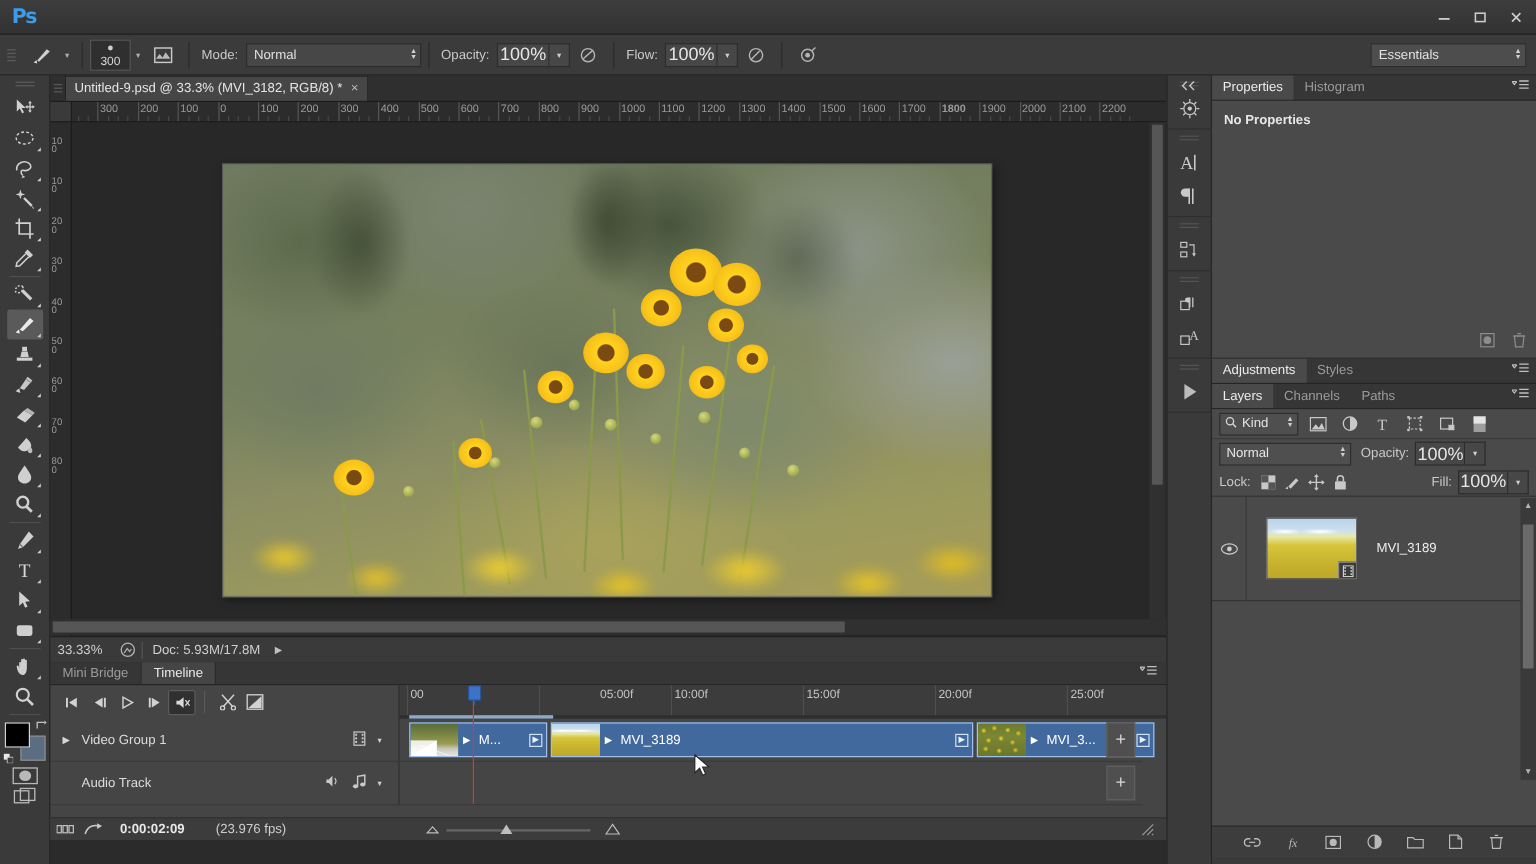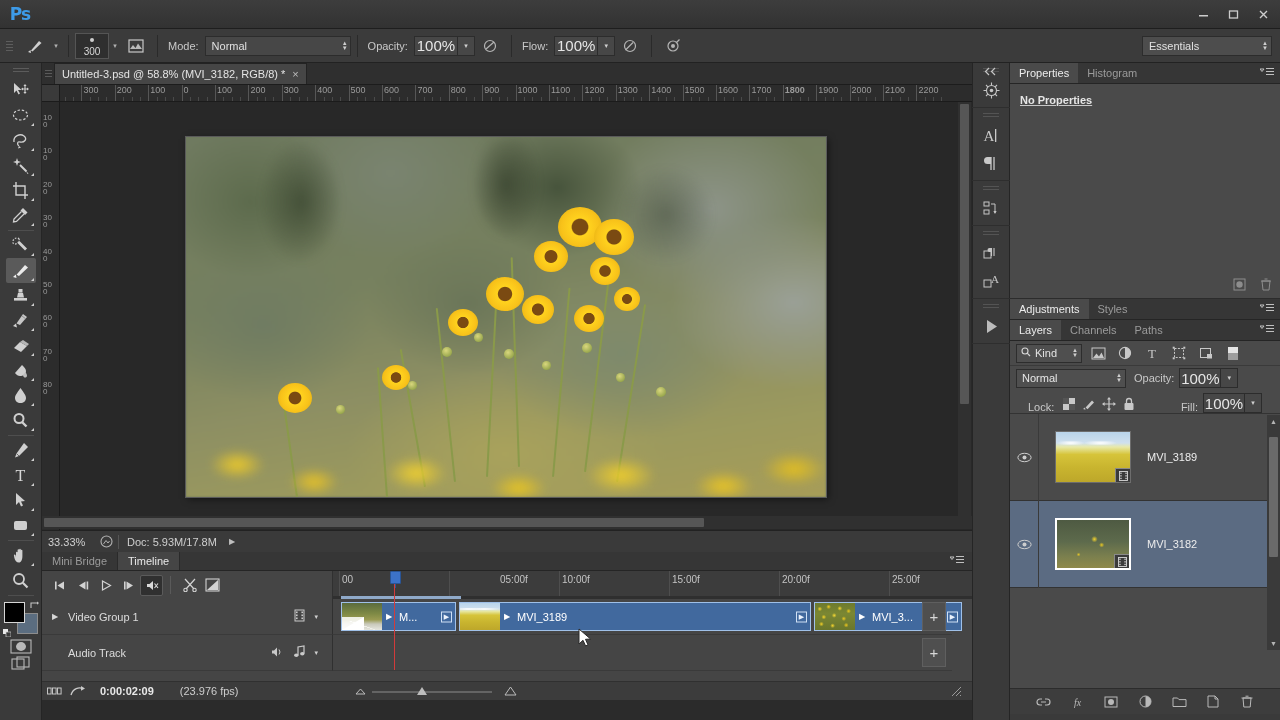--- a/index.html
+++ b/index.html
@@ -317,21 +317,21 @@
     width:66px; height:19px; background:#4f4f4f; border:1px solid #2d2d2d;
     display:flex; align-items:center; gap:4px; padding-left:4px; font-size:11px; color:#e2e2e2;
     position:relative;
   }
   .kind-select .stepper { position:absolute; right:3px; display:flex;flex-direction:column;gap:1px;font-size:6px;line-height:5px;color:#cfcfcf; }
   .filt-icon { width:22px; height:20px; display:flex;align-items:center;justify-content:center; }
   .blend-row { height:24px; display:flex; align-items:center; padding:0 6px; gap:0; }
   .blend-select { width:110px; height:19px; background:#4f4f4f; border:1px solid #2d2d2d;
     display:flex; align-items:center; padding-left:5px; font-size:11px; color:#e6e6e6; position:relative; }
   .blend-select .stepper { position:absolute; right:3px; display:flex;flex-direction:column;gap:1px;font-size:6px;line-height:5px;color:#cfcfcf; }
-  .lock-row { height:24px; display:flex; align-items:flex-end; padding:0 18px; border-bottom:1px solid #333; }
+  .lock-row { height:24px; display:flex; align-items:center; padding:0 6px; border-bottom:1px solid #333; }
   .lock-icon { width:20px;height:18px;display:flex;align-items:center;justify-content:center; }
   .layer-list { position:relative; }
   .layer-row {
     height:87px; display:flex; align-items:center; border-bottom:1px solid #333; position:relative;
   }
   .layer-row.sel { background:#5b6b82; }
   .eye { width:28px; display:flex; align-items:center; justify-content:center; }
   .eye-div { width:1px; height:87px; background:#3a3a3a; }
   .lthumb {
     width:76px; height:52px; margin-left:16px; position:relative;
@@ -660,21 +660,21 @@
     </div>
   </div>
 
   <div class="doctab-bar">
     <div class="doc-grip">
         <i></i>
         <i></i>
         <i></i>
       </div>
     <div class="doctab">
-      <span>Untitled-3.psd @ 58.8% (MVI_3182, RGB/8) *</span>
+      <span>Untitled-9.psd @ 33.3% (MVI_3182, RGB/8) *</span>
       <span class="x">×</span>
     </div>
   </div>
 
   <div class="ruler-corner"></div>
   <div class="ruler-h" id="ruler-h">
       <div class="rtick" style="left: 6px;">00</div>
       <div class="rminor" style="left: 14.35px;"></div>
       <div class="rminor" style="left: 22.7px;"></div>
       <div class="rminor" style="left: 31.05px;"></div>
@@ -1137,21 +1137,21 @@
     <div class="panel-tabs">
       <div class="ptab active">Properties</div>
       <div class="ptab">Histogram</div>
       <div class="pmenu">
         <svg width="14" height="10" viewBox="0 0 14 10">
           <path d="M0 2 l4 0 M0 2 l2 2.5 L4 2" fill="none" stroke="#c0c0c0" stroke-width="1"></path>
           <path d="M6 1.5 h8 M6 4.5 h8 M6 7.5 h8" stroke="#c0c0c0" stroke-width="1.1"></path>
         </svg>
       </div>
     </div>
-    <div class="panel-body" style="height:215px;border-bottom:1px solid #2c2c2c;position:relative;text-decoration:underline;">
+    <div class="panel-body" style="height:215px;border-bottom:1px solid #2c2c2c;position:relative;">
       <div class="no-props">No Properties</div>
       <div style="position:absolute;right:8px;bottom:5px;display:flex;gap:14px;">
         <span>
           <svg width="13" height="13" viewBox="0 0 13 13">
               <rect x="1" y="1" width="11" height="11" fill="none" stroke="#8d8d8d" stroke-width="1"></rect>
               <circle cx="6.5" cy="6.5" r="3.2" fill="#8d8d8d"></circle>
             </svg>
         </span>
         <span>
           <svg width="12" height="13" viewBox="0 0 12 13">
@@ -1306,44 +1306,20 @@
                   <rect x="2.3" y="6.8" width="1.3" height="1.3" fill="#d8d8d8"></rect>
                 <rect x="7.4" y="1.6" width="1.3" height="1.3" fill="#d8d8d8"></rect>
                   <rect x="7.4" y="4.2" width="1.3" height="1.3" fill="#d8d8d8"></rect>
                   <rect x="7.4" y="6.8" width="1.3" height="1.3" fill="#d8d8d8"></rect>
               </svg>
             </span>
           </div>
           <div class="lname">MVI_3189</div>
         </div>
 
-        <div class="layer-row sel">
-          <div class="eye">
-            <svg width="15" height="11" viewBox="0 0 15 11">
-                <ellipse cx="7.5" cy="5.5" rx="6.6" ry="4.2" fill="none" stroke="#cdcdcd" stroke-width="1"></ellipse>
-                <circle cx="7.5" cy="5.5" r="2" fill="#cdcdcd"></circle>
-              </svg>
-          </div>
-          <div class="eye-div"></div>
-          <div class="lthumb selected">
-            <div class="tn-field tn-3182"></div>
-            <span class="film-badge">
-              <svg width="11" height="10" viewBox="0 0 11 10">
-                <rect x="1.5" y="0.5" width="8" height="9" fill="none" stroke="#d8d8d8" stroke-width=".9"></rect>
-                <rect x="2.3" y="1.6" width="1.3" height="1.3" fill="#d8d8d8"></rect>
-                  <rect x="2.3" y="4.2" width="1.3" height="1.3" fill="#d8d8d8"></rect>
-                  <rect x="2.3" y="6.8" width="1.3" height="1.3" fill="#d8d8d8"></rect>
-                <rect x="7.4" y="1.6" width="1.3" height="1.3" fill="#d8d8d8"></rect>
-                  <rect x="7.4" y="4.2" width="1.3" height="1.3" fill="#d8d8d8"></rect>
-                  <rect x="7.4" y="6.8" width="1.3" height="1.3" fill="#d8d8d8"></rect>
-              </svg>
-            </span>
-          </div>
-          <div class="lname">MVI_3182</div>
-        </div>
       </div>
 
       <div class="panel-scroll" style="top:74px;height:235px;">
         <span class="ps-arrow" style="top:3px;">▲</span>
         <span class="ps-thumb"></span>
         <span class="ps-arrow" style="bottom:3px;">▼</span>
       </div>
 
       <div class="layers-footer">
         <span class="lf-icon">

